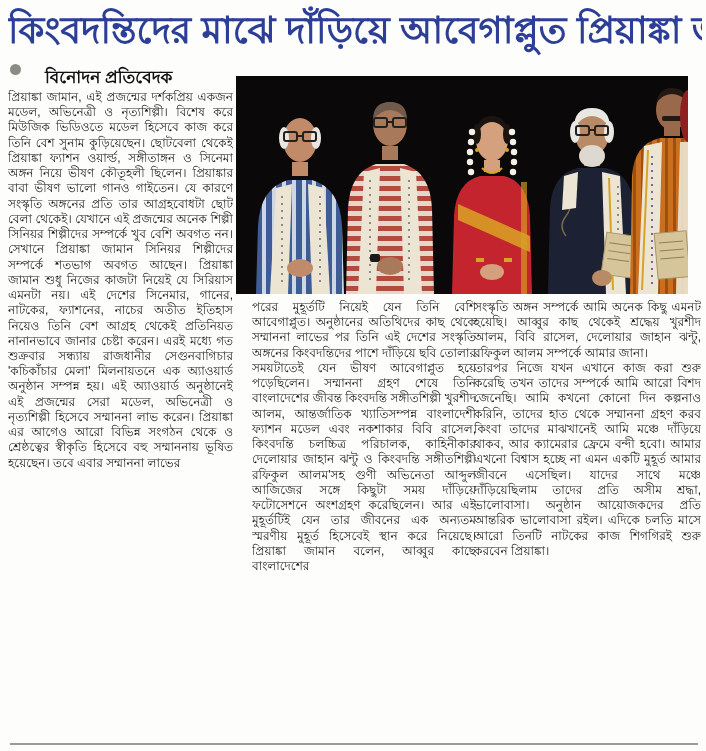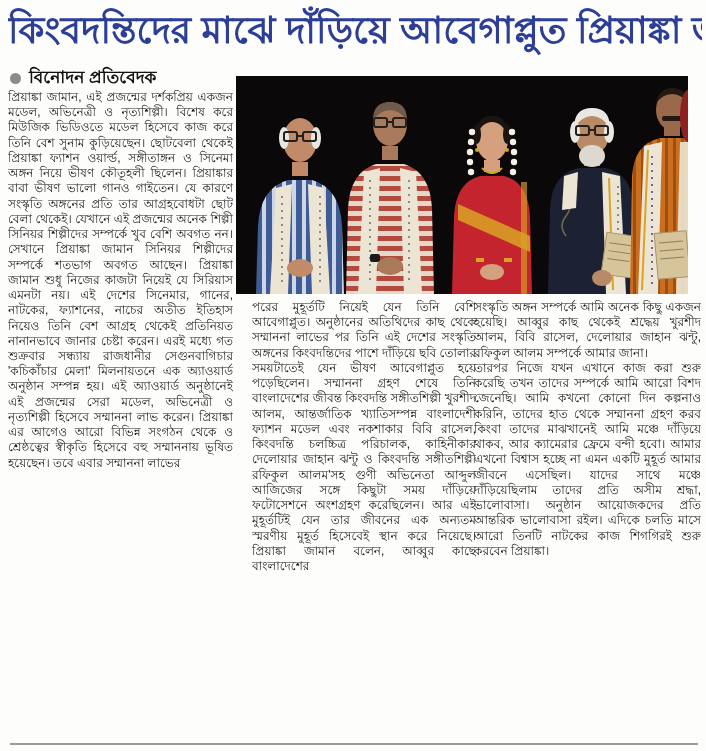--- a/index.html
+++ b/index.html
@@ -7,21 +7,21 @@
     position:relative;width:706px;height:751px;background:#fdfdfc;
     font-family:"Liberation Sans",sans-serif;overflow:hidden;
   }
   .headline{
     position:absolute;left:8px;top:6px;width:694px;height:54px;
     margin:0;font-size:37px;font-weight:700;line-height:1.35;
     color:var(--headline-text,#2c3e96);white-space:nowrap;overflow:hidden;
     letter-spacing:0px;
   }
   .byline{
-    position:absolute;left:10px;top:64px;display:flex;align-items:center;gap:8px;
+    position:absolute;left:10px;top:64px;display:flex;align-items:flex-start;gap:24px;
   }
   .byline .bullet{
     width:11px;height:11px;border-radius:50%;
     background:var(--byline-bullet,#8c8c84);flex:0 0 auto;
   }
   .byline .byline-text{
     font-size:17px;font-weight:700;color:var(--byline-text,#121212);
   }
   .col{
     position:absolute;top:300px;width:224px;height:446px;overflow:hidden;
@@ -204,19 +204,19 @@
         <ellipse class="garland-red" cx="452" cy="40" rx="8" ry="26"></ellipse>
       </g>
     </svg>
   </figure>
 
   <div class="col col-mid">
     <p>পরের মুহূর্তটি নিয়েই যেন তিনি বেশি আবেগাপ্লুত। অনুষ্ঠানের অতিথিদের কাছ থেকে সম্মাননা লাভের পর তিনি এই দেশের সংস্কৃতি অঙ্গনের কিংবদন্তিদের পাশে দাঁড়িয়ে ছবি তোলার সময়টাতেই যেন ভীষণ আবেগাপ্লুত হয়ে পড়েছিলেন। সম্মাননা গ্রহণ শেষে তিনি বাংলাদেশের জীবন্ত কিংবদন্তি সঙ্গীতশিল্পী খুরশীদ আলম, আন্তর্জাতিক খ্যাতিসম্পন্ন বাংলাদেশী ফ্যাশন মডেল এবং নকশাকার বিবি রাসেল, কিংবদন্তি চলচ্চিত্র পরিচালক, কাহিনীকার দেলোয়ার জাহান ঝন্টু ও কিংবদন্তি সঙ্গীতশিল্পী রফিকুল আলম'সহ গুণী অভিনেতা আব্দুল আজিজের সঙ্গে কিছুটা সময় দাঁড়িয়ে ফটোসেশনে অংশগ্রহণ করেছিলেন। আর এই মুহূর্তটিই যেন তার জীবনের এক অন্যতম স্মরণীয় মুহূর্ত হিসেবেই স্থান করে নিয়েছে। প্রিয়াঙ্কা জামান বলেন, আব্বুর কাছে বাংলাদেশের</p>
   </div>
 
   <div class="col col-right">
-    <p>সংস্কৃতি অঙ্গন সম্পর্কে আমি অনেক কিছু একজন হয়েছি। আব্বুর কাছ থেকেই শ্রদ্ধেয় খুরশীদ আলম, বিবি রাসেল, দেলোয়ার জাহান ঝন্টু, রফিকুল আলম সম্পর্কে আমার জানা।</p>
+    <p>সংস্কৃতি অঙ্গন সম্পর্কে আমি অনেক কিছু এমনট হয়েছি। আব্বুর কাছ থেকেই শ্রদ্ধেয় খুরশীদ আলম, বিবি রাসেল, দেলোয়ার জাহান ঝন্টু, রফিকুল আলম সম্পর্কে আমার জানা।</p>
     <p>তারপর নিজে যখন এখানে কাজ করা শুরু করেছি তখন তাদের সম্পর্কে আমি আরো বিশদ জেনেছি। আমি কখনো কোনো দিন কল্পনাও করিনি, তাদের হাত থেকে সম্মাননা গ্রহণ করব কিংবা তাদের মাঝখানেই আমি মঞ্চে দাঁড়িয়ে থাকব, আর ক্যামেরার ফ্রেমে বন্দী হবো। আমার এখনো বিশ্বাস হচ্ছে না এমন একটি মুহূর্ত আমার জীবনে এসেছিল। যাদের সাথে মঞ্চে দাঁড়িয়েছিলাম তাদের প্রতি অসীম শ্রদ্ধা, ভালোবাসা। অনুষ্ঠান আয়োজকদের প্রতি আন্তরিক ভালোবাসা রইল। এদিকে চলতি মাসে আরো তিনটি নাটকের কাজ শিগগিরই শুরু করবেন প্রিয়াঙ্কা।</p>
   </div>
 
   <div class="rule-bottom"></div>
 
 </div>
 
 </body></html>

